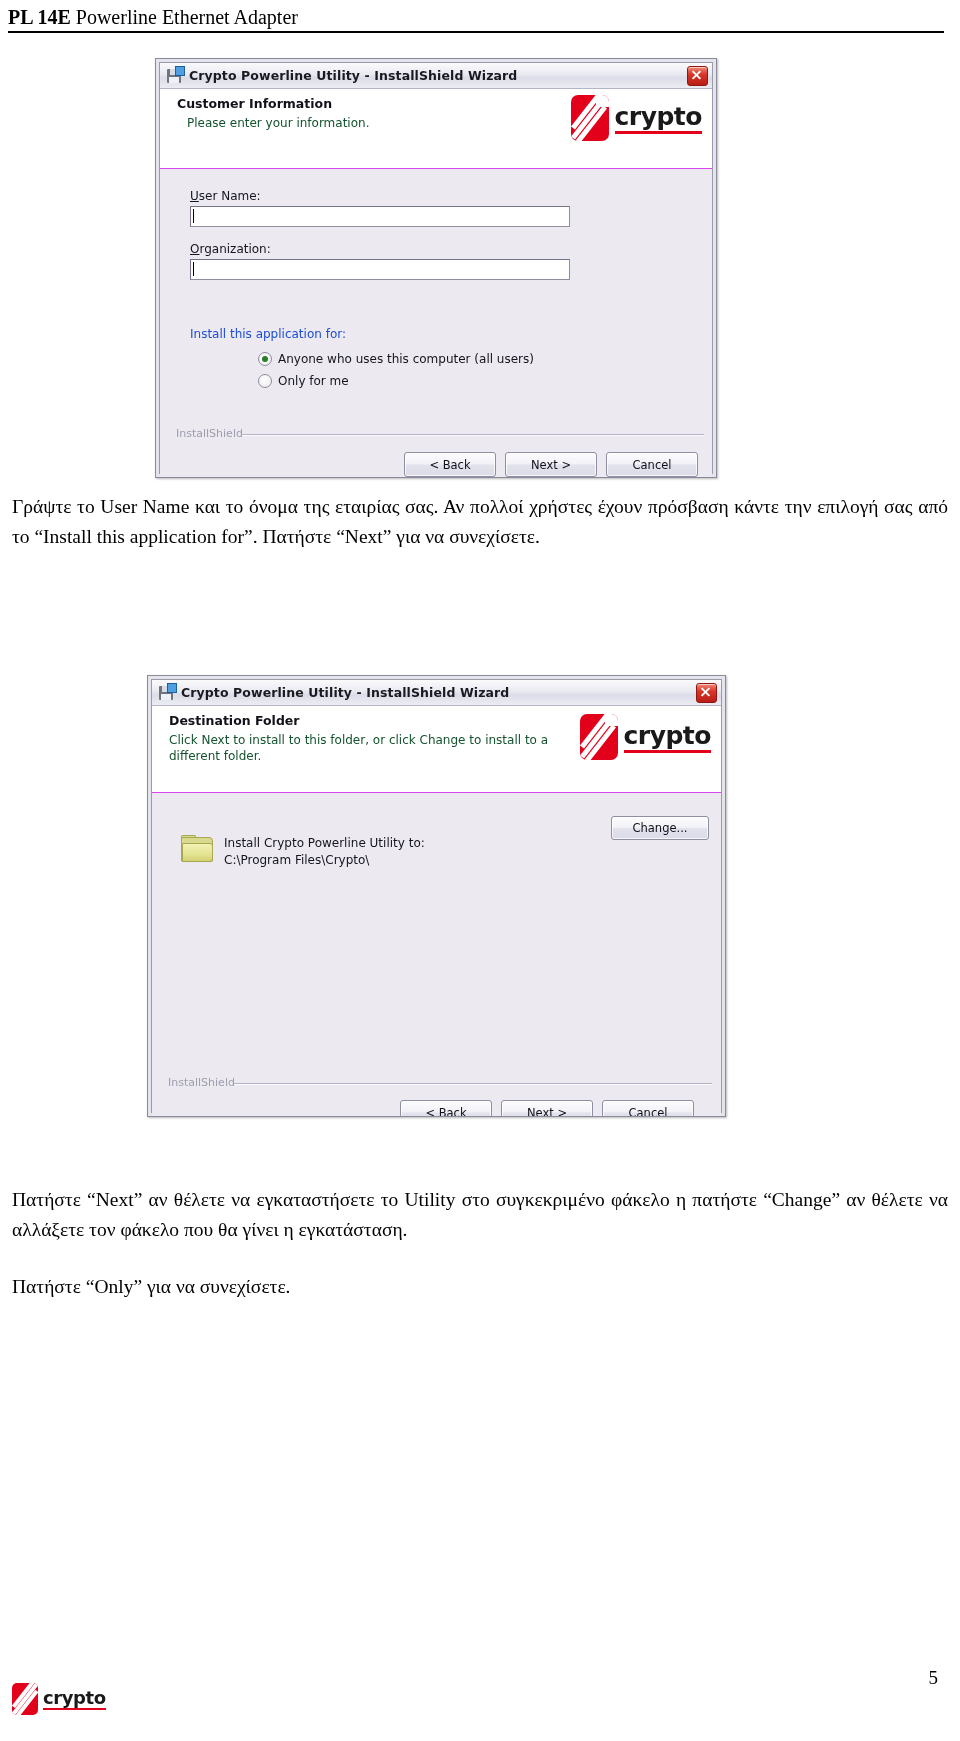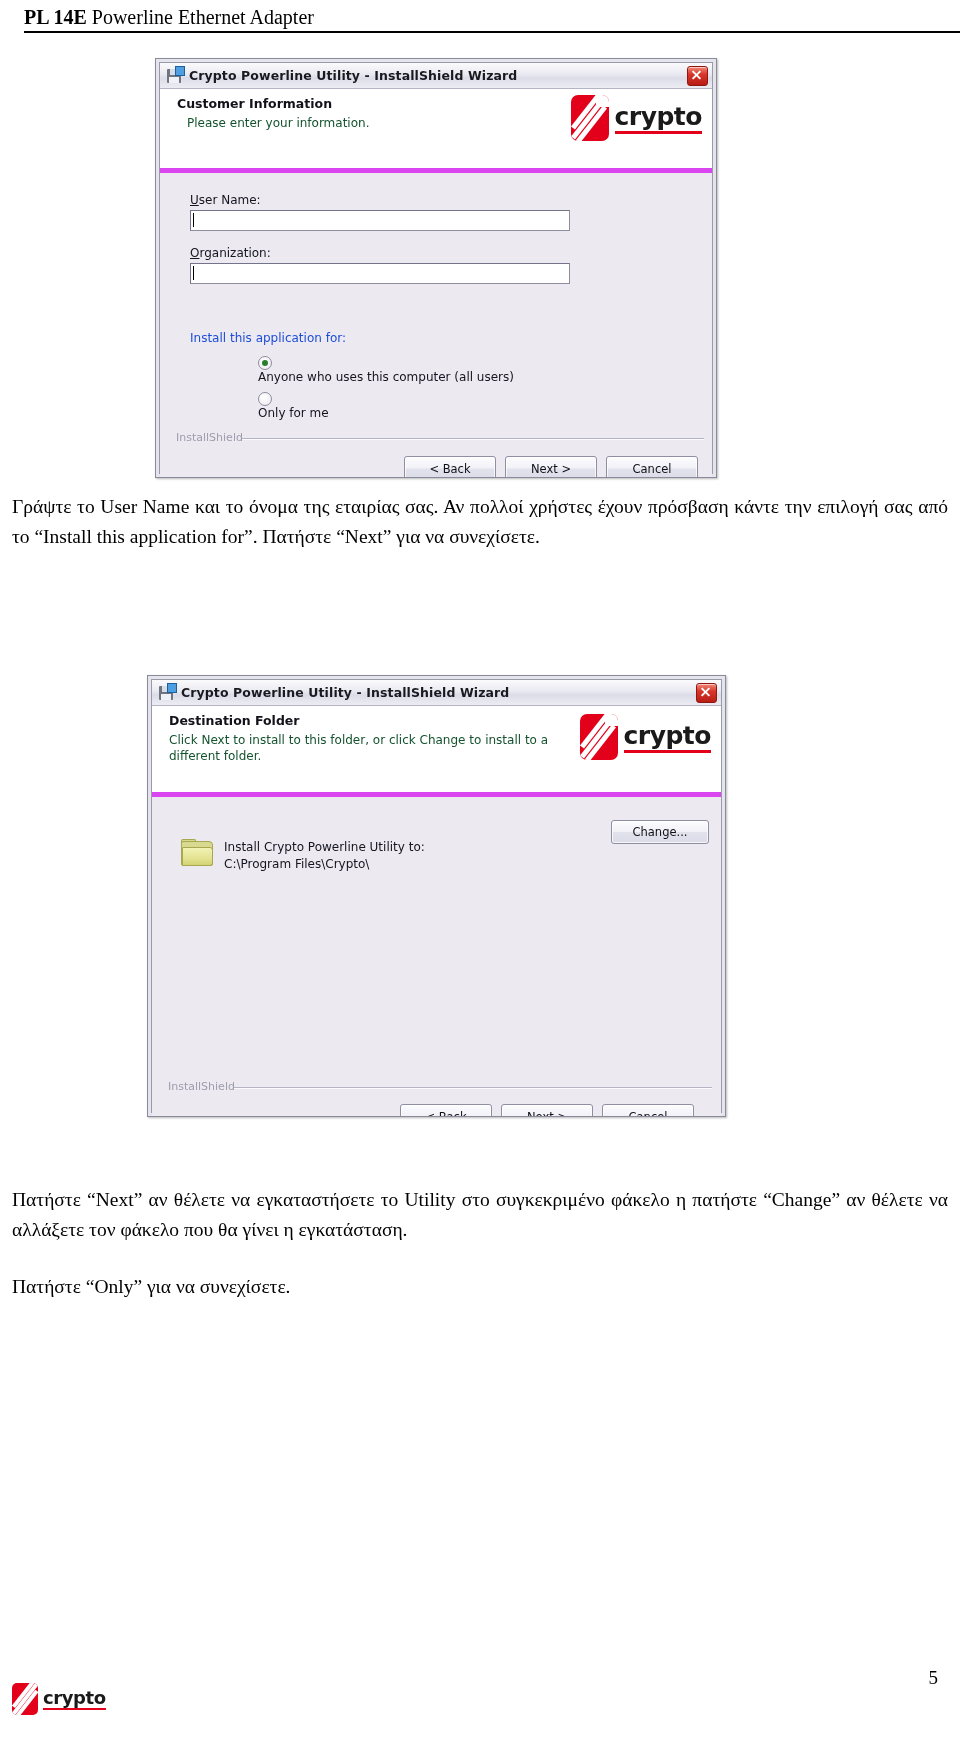--- a/index.html
+++ b/index.html
@@ -13,21 +13,21 @@
     height: 1741px;
     position: relative;
     font-family: "Liberation Serif", serif;
     color: #000000;
     overflow: hidden;
   }
 
   
   .page-header {
     position: absolute;
-    left: 24px;
+    left: 8px;
     top: 4px;
     width: 936px;
   }
   .page-header .htext {
     font-family: "Liberation Serif", serif;
     font-size: 20px;
     line-height: 26px;
     white-space: nowrap;
   }
   .page-header .htext .bold {
@@ -110,21 +110,21 @@
     width: 11px;
     height: 2px;
     background: #ffffff;
   }
   .tb-close:before { transform: rotate(45deg); }
   .tb-close:after  { transform: rotate(-45deg); }
 
   
   .dlg-head {
     background: #ffffff;
-    border-bottom: 5px solid #d946ef;
+    border-bottom: 1px solid #d946ef;
     position: relative;
     padding: 7px 0 7px 0;
     min-height: 48px;
   }
   .dlg-head .htitle {
     font-size: 12.5px;
     font-weight: bold;
     color: #12121a;
     margin-left: 17px;
   }
@@ -221,23 +221,22 @@
     width: 1px;
     height: 14px;
     background: #000;
   }
   .group-label {
     font-size: 12px;
     color: #1d4ed8;
   }
   .radio-row {
     display: flex;
-    align-items: flex-start;
+    align-items: flex-end;
     margin-top: 6px;
-    flex-direction: column;
   }
   .radio {
     width: 12px;
     height: 12px;
     border-radius: 50%;
     border: 1px solid #8d8d9e;
     background: radial-gradient(circle at 40% 35%, #ffffff 0%, #f0f0f4 70%, #e2e2ea 100%);
     position: relative;
     flex: none;
     margin-right: 6px;

